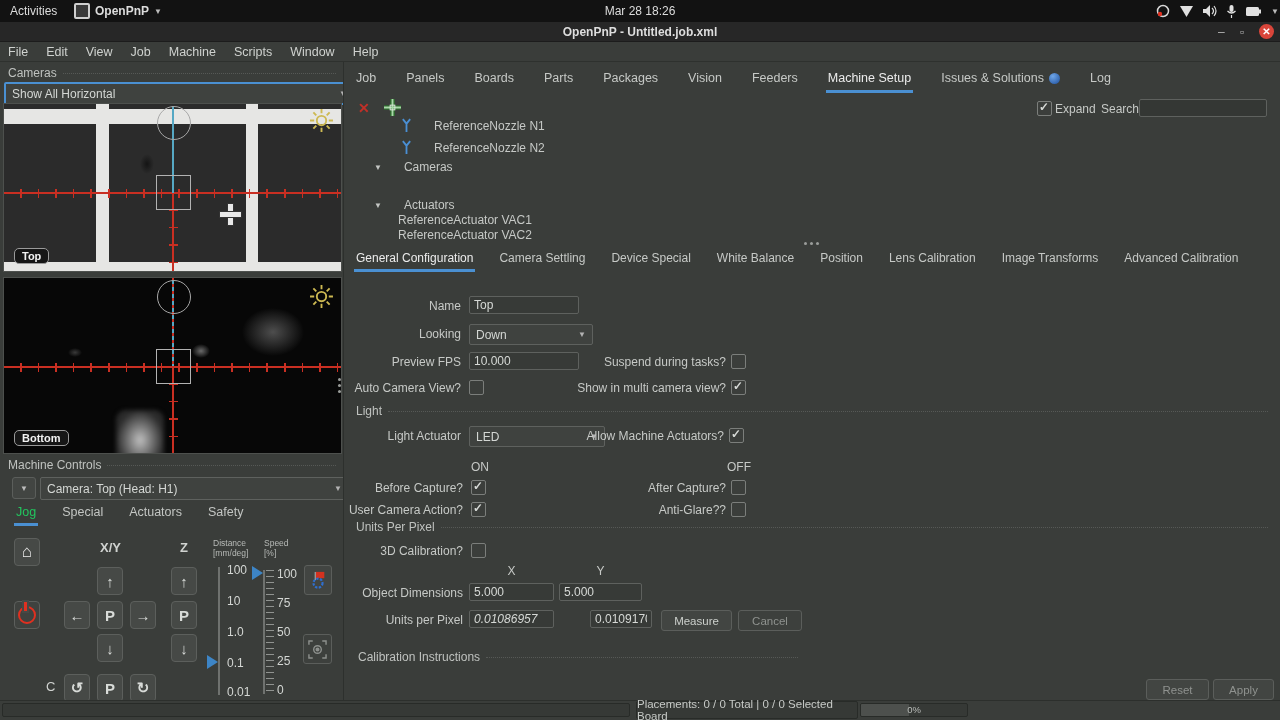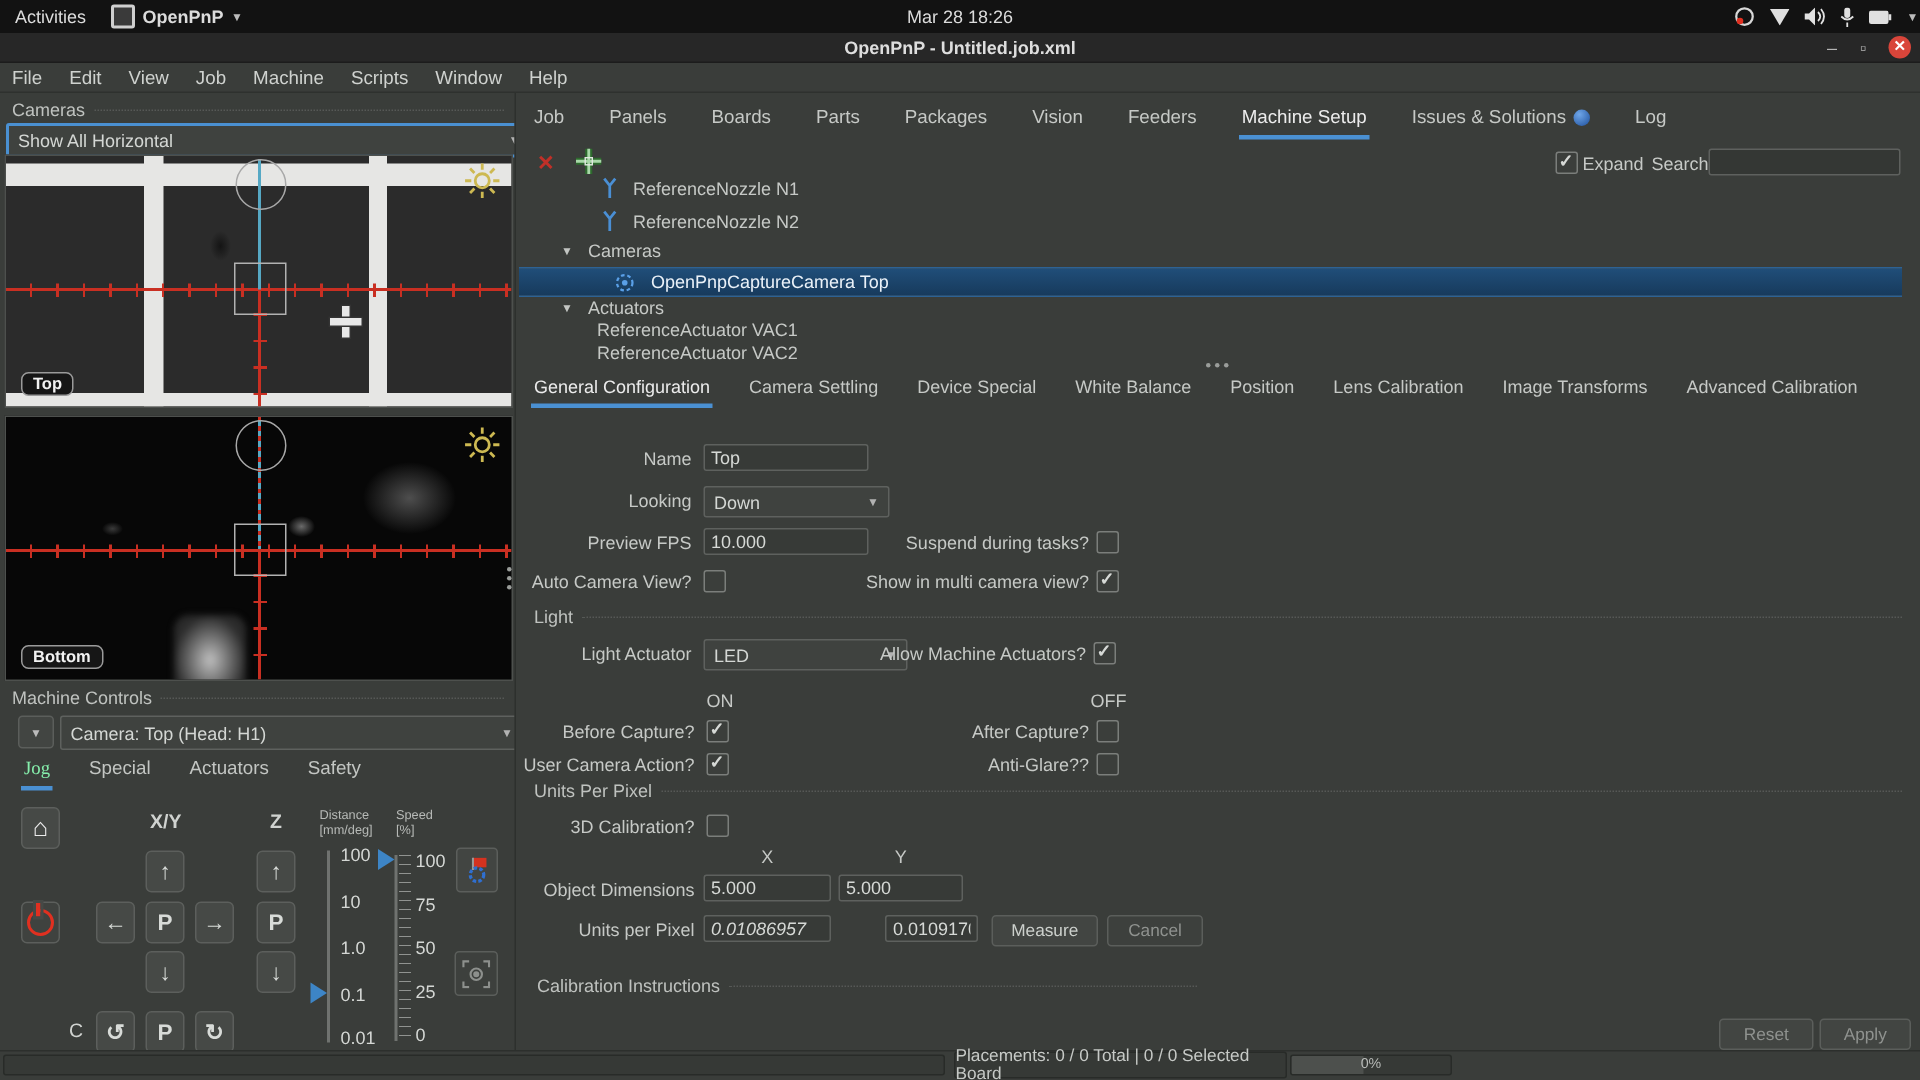--- a/index.html
+++ b/index.html
@@ -60,39 +60,39 @@
   .camlabel{position:absolute;left:10px;background:#161616;border:1.5px solid #9a9a9a;border-radius:5px;
      color:#f2f2f2;font-size:11px;font-weight:bold;padding:1px 7px;}
   .pluscur{position:absolute;width:21px;height:21px;}
   .pluscur::before{content:"";position:absolute;left:8px;top:0;width:5px;height:21px;background:#e8e8e8;box-shadow:0 0 0 1px #333;}
   .pluscur::after{content:"";position:absolute;left:0;top:8px;width:21px;height:5px;background:#e8e8e8;box-shadow:0 0 0 1px #333;}
   .blob{position:absolute;border-radius:50%;}
 
   
   .tabrow{position:absolute;display:flex;gap:22px;font-size:12.5px;color:#c3c6c3;}
   .tabrow .tab{padding:3px 2px 4px;border-bottom:3px solid transparent;}
-  .tabrow .tab.active{color:#86efac;border-bottom-color:#4a90d2;font-family:Liberation Serif, serif;}
+  .tabrow .tab.active{color:#22c55e;border-bottom-color:#4a90d2;}
   .jbtn{position:absolute;width:24px;height:26px;background:#464946;border:1px solid #5c5f5c;border-radius:4px;
      color:#d8dbd8;font-size:15px;font-weight:bold;display:flex;align-items:center;justify-content:center;}
   .jlab{position:absolute;color:#d0d3d0;font-size:13px;font-weight:bold;}
   .slab{position:absolute;color:#b7bab7;font-size:8.5px;}
   .sticklab{position:absolute;color:#d4d7d4;font-size:12px;}
   .vtrack{position:absolute;width:2px;background:#6f726f;}
   .ruler{position:absolute;width:8px;background:repeating-linear-gradient(180deg,#909390 0 1px,transparent 1px 6px);}
   .handle{position:absolute;width:0;height:0;border-top:7px solid transparent;border-bottom:7px solid transparent;border-left:11px solid #3d85c6;}
   .power-icon{position:relative;width:14px;height:14px;border:2.5px solid #e03020;border-radius:50%;}
   .power-icon::before{content:"";position:absolute;left:3.5px;top:-6px;width:3px;height:9px;background:#e03020;outline:2px solid #464946;}
   .homeglyph{font-size:17px;color:#ececec;}
 
   
   .maintabs{position:absolute;left:10px;top:6px;display:flex;gap:26px;font-size:12.5px;color:#c6c9c6;}
   .maintabs .tab{padding:3px 2px 5px;border-bottom:3px solid transparent;display:flex;align-items:center;gap:5px;}
   .maintabs .tab.active{color:#ececec;border-bottom-color:#4a90d2;}
   .bluedot{width:11px;height:11px;border-radius:50%;background:radial-gradient(circle at 35% 30%,#6fa6e8,#1d4f9c);}
-  .treerow{position:absolute;display:flex;align-items:center;gap:10px;font-size:12px;color:#c6c9c6;white-space:nowrap;}
+  .treerow{position:absolute;display:flex;align-items:center;gap:22px;font-size:12px;color:#c6c9c6;white-space:nowrap;}
   .treerow.selected{left:2px;width:922px;background:linear-gradient(#204e79,#173a5c);
      border-top:1px solid #2d6294;border-bottom:1px solid #2d6294;color:#eaf1f8;}
   .tarrow{font-size:8px;color:#c2c5c2;}
   .hdots{position:absolute;width:3px;height:3px;border-radius:50%;background:#9a9d9a;box-shadow:6px 0 0 #9a9d9a,12px 0 0 #9a9d9a;}
   .vdots{position:absolute;width:3px;height:3px;border-radius:50%;background:#9a9d9a;box-shadow:0 6px 0 #9a9d9a,0 12px 0 #9a9d9a;}
   .cfgtabs{position:absolute;left:10px;top:186px;display:flex;gap:22px;font-size:12px;color:#c6c9c6;}
   .cfgtabs .tab{padding:3px 2px 4px;border-bottom:3px solid transparent;white-space:nowrap;}
   .cfgtabs .tab.active{color:#ececec;border-bottom-color:#4a90d2;}
   .xicon{color:#c03028;font-weight:bold;font-size:14px;}
 
@@ -385,28 +385,20 @@
     <div class="treerow" style="left:57px;top:78px">
       <svg width="11" height="15" viewBox="0 0 12 16">
           <path d="M2 1L6 6L10 1M6 6V15" stroke="#4a8fd4" stroke-width="2" fill="none"></path>
         </svg>
       <span>ReferenceNozzle N2</span>
     </div>
     <div class="treerow" style="left:30px;top:98px">
       <span class="tarrow">▼</span>
       <span>Cameras</span>
     </div>
-    <div class="treerow selected" style="top:116px;height:18px">
-      <span style="width:53px"></span>
-      <svg width="15" height="15" viewBox="0 0 16 16">
-          <circle cx="8" cy="8" r="5.5" fill="none" stroke="#5aa0e8" stroke-width="1.6" stroke-dasharray="2.6 2"></circle>
-          <circle cx="8" cy="8" r="2" fill="#5aa0e8"></circle>
-        </svg>
-      <span>OpenPnpCaptureCamera Top</span>
-    </div>
     <div class="treerow" style="left:30px;top:136px">
       <span class="tarrow">▼</span>
       <span>Actuators</span>
     </div>
     <div class="treerow" style="left:54px;top:151px">
         <span>ReferenceActuator VAC1</span>
       </div>
     <div class="treerow" style="left:54px;top:166px">
         <span>ReferenceActuator VAC2</span>
       </div>

